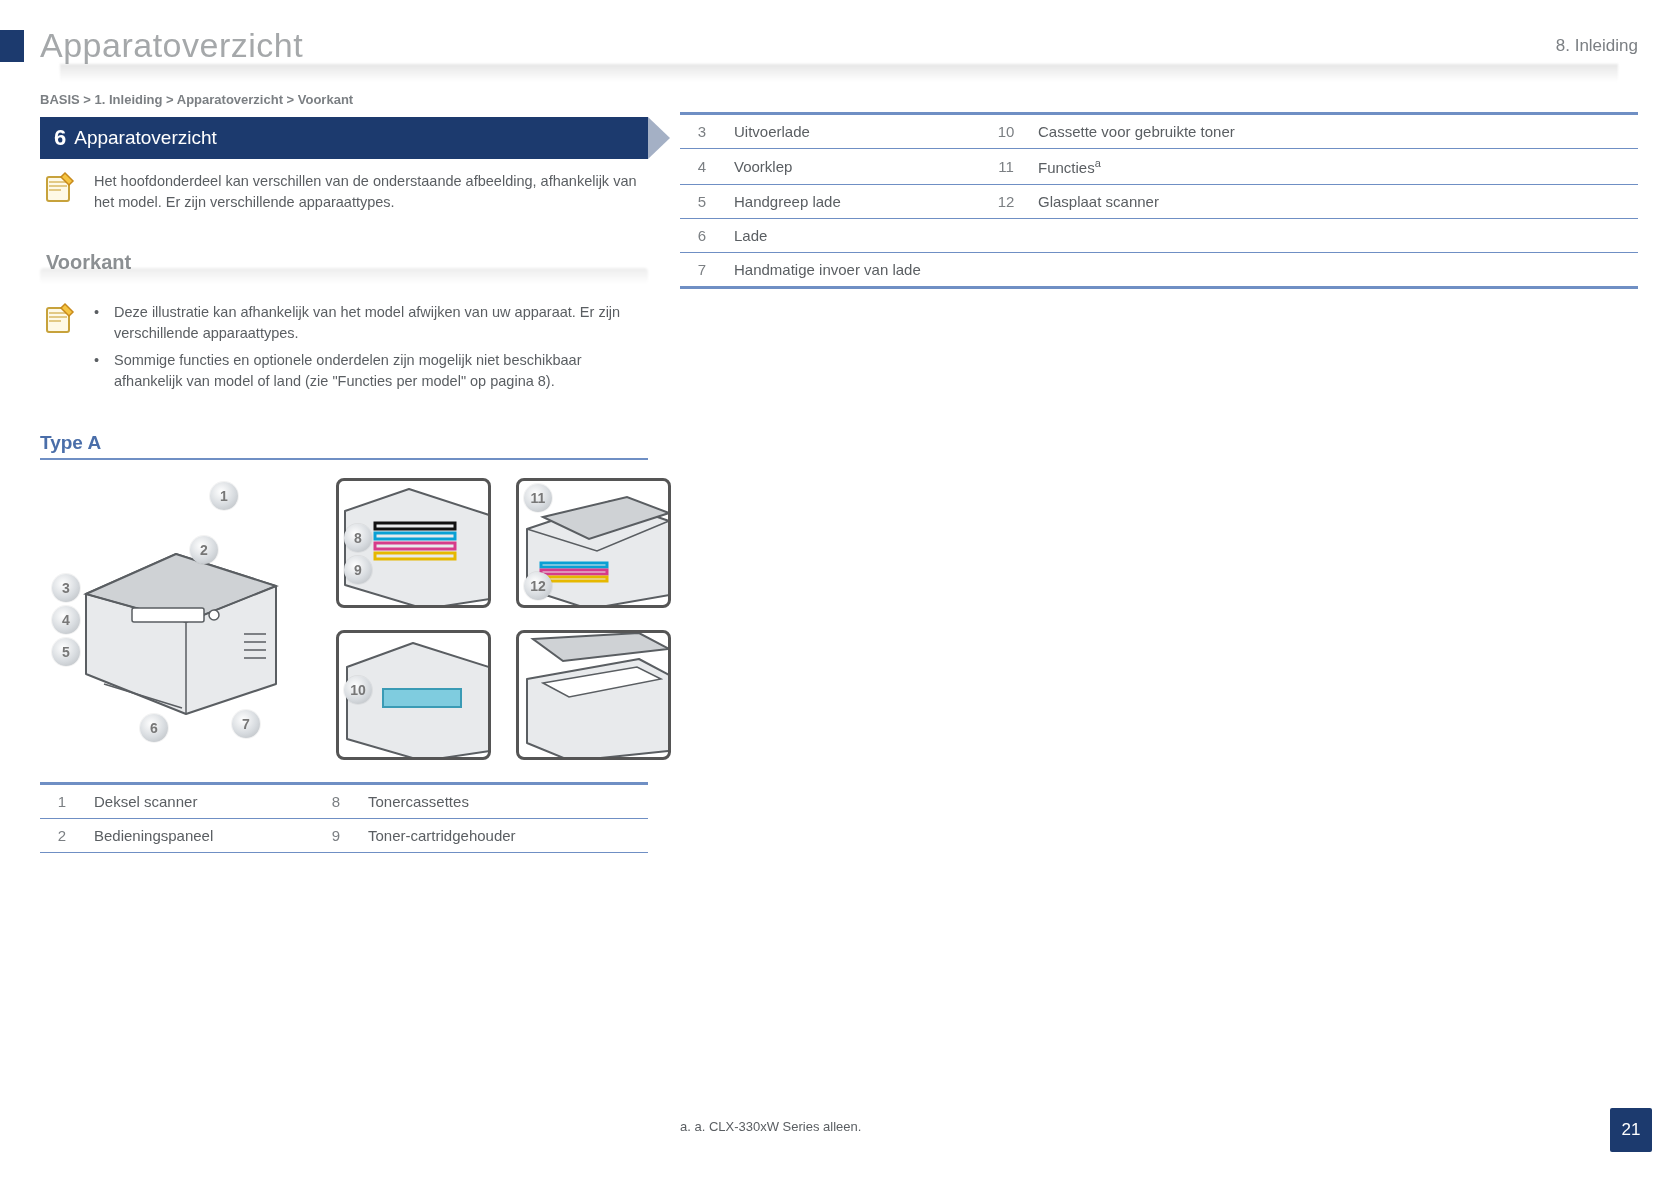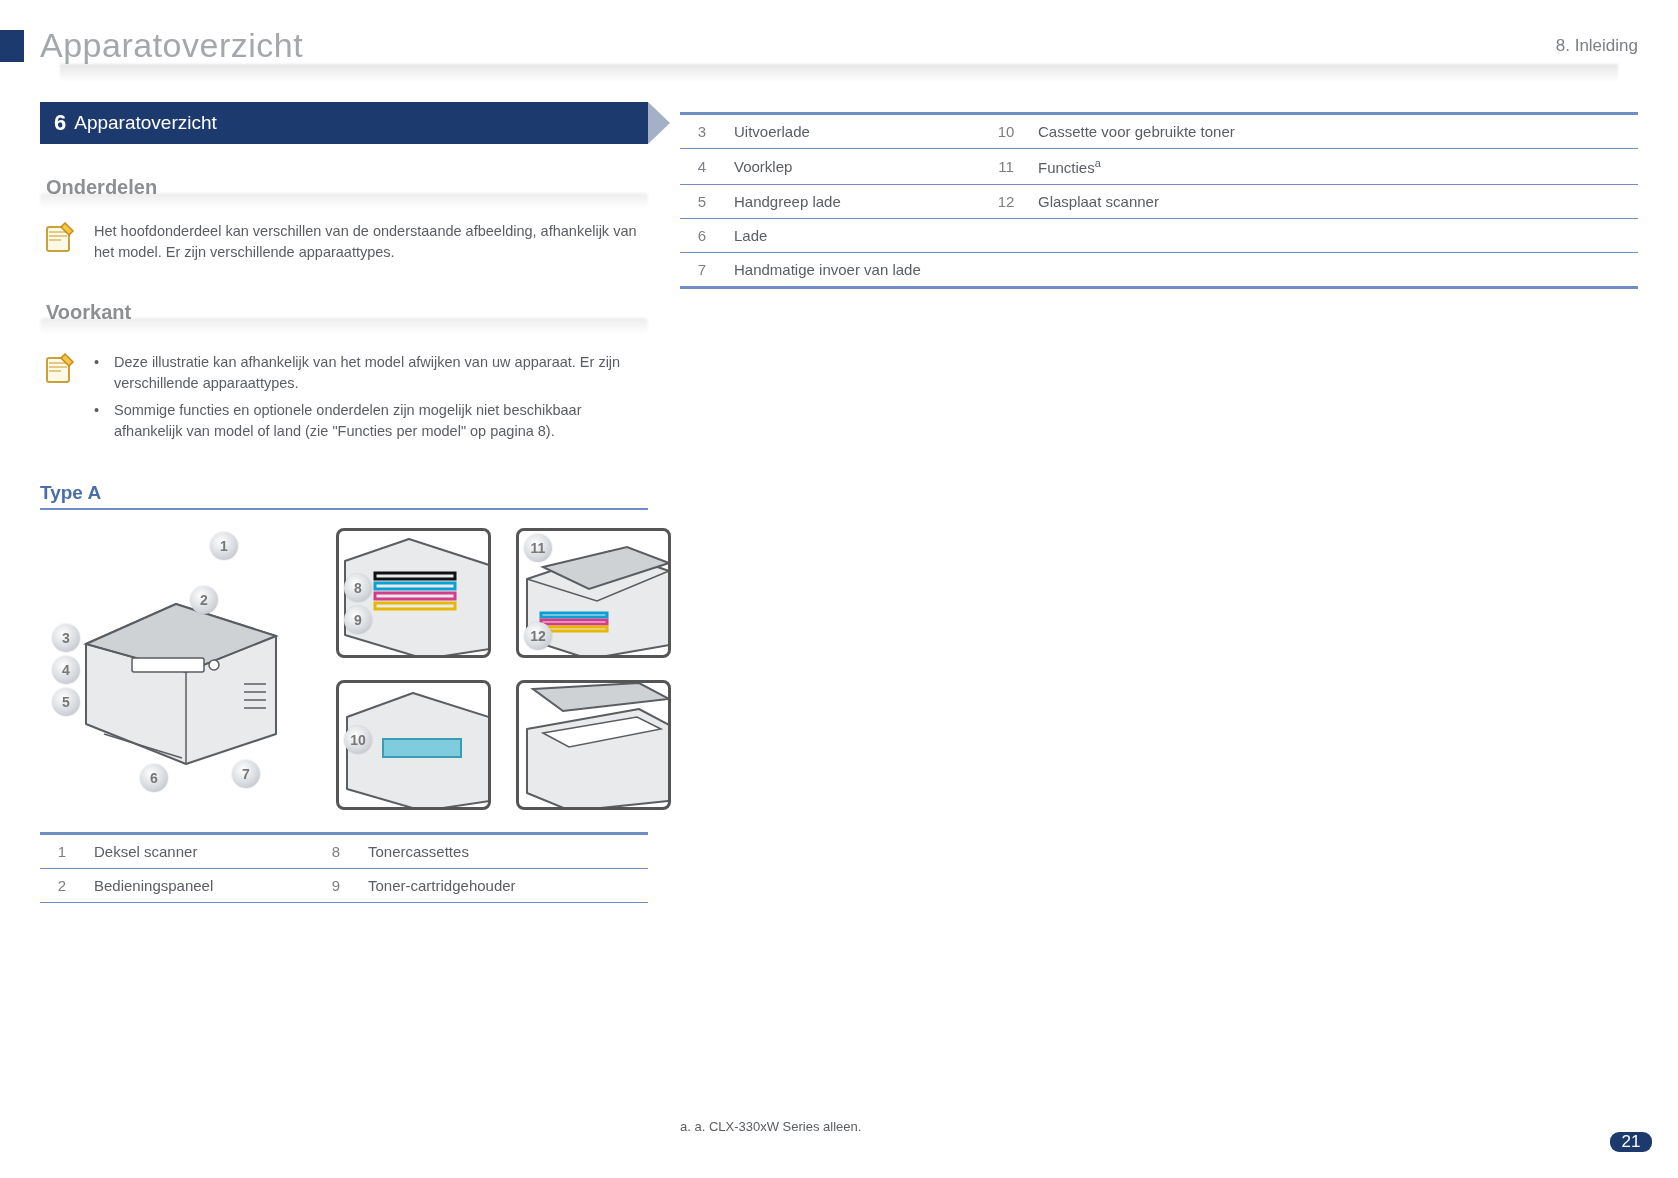--- a/index.html
+++ b/index.html
@@ -164,24 +164,24 @@
   .feat-table.right{margin-top:20px;}
   .feat-table.right tr:first-child td{border-top:3px solid var(--cell-blue)}
   .feat-table.right tr:last-child td{border-bottom:3px solid var(--cell-blue)}
   .feat-table.left tr:first-child td{border-top:3px solid var(--cell-blue)}
 
   .superscript{font-size:11px;vertical-align:super}
 
   
   .page-num{
     position:absolute;right:26px;bottom:26px;
-    width:42px;height:20px;background:var(--deep-blue);
+    width:42px;height:44px;background:var(--deep-blue);
     color:#fff;font-size:17px;font-weight:500;
     display:flex;align-items:center;justify-content:center;
-    border-radius:9px;
+    border-radius:2px;
   }
 
   .footnote{
     position:absolute;left:680px;bottom:44px;
     font-size:13px;color:var(--text);max-width:540px;
   }
 
   
   .printer-body{fill:#e8eaec;stroke:#5a5e62;stroke-width:2;stroke-linejoin:round}
   .printer-dark{fill:#cfd2d5;stroke:#5a5e62;stroke-width:2}
@@ -190,27 +190,27 @@
 </style>
 </head>
 <body>
 
 <div class="top-accent"></div>
 <div class="header-title">Apparatoverzicht</div>
 <div class="header-right">8. Inleiding</div>
 <div class="header-shadow"></div>
 
 <div class="col col-left">
+  <div class="breadcrumb">BASIS &gt; 1. Inleiding &gt; Apparatoverzicht &gt; Voorkant</div>
 
   <div class="blue-banner">
     <span class="num">6</span>
     <span class="label">Apparatoverzicht</span>
   </div>
 
-  <div class="section-hdr">Onderdelen</div>
 
   <div class="note-row">
     <div class="note-icon">
       <svg width="34" height="34" viewBox="0 0 34 34">
         <rect x="4" y="6" width="22" height="24" rx="2" fill="#fef9e6" stroke="#c7a23b" stroke-width="2"></rect>
         <path d="M6 11h18M6 15h18M6 19h12" stroke="#d9b964" stroke-width="1.5"></path>
         <path d="M22 2 L30 10 L26 14 L18 6 Z" fill="#f6c542" stroke="#c78a1c" stroke-width="1.5"></path>
       </svg>
     </div>
     <div>Het hoofdonderdeel kan verschillen van de onderstaande afbeelding, afhankelijk van het model. Er zijn verschillende apparaattypes.</div>

